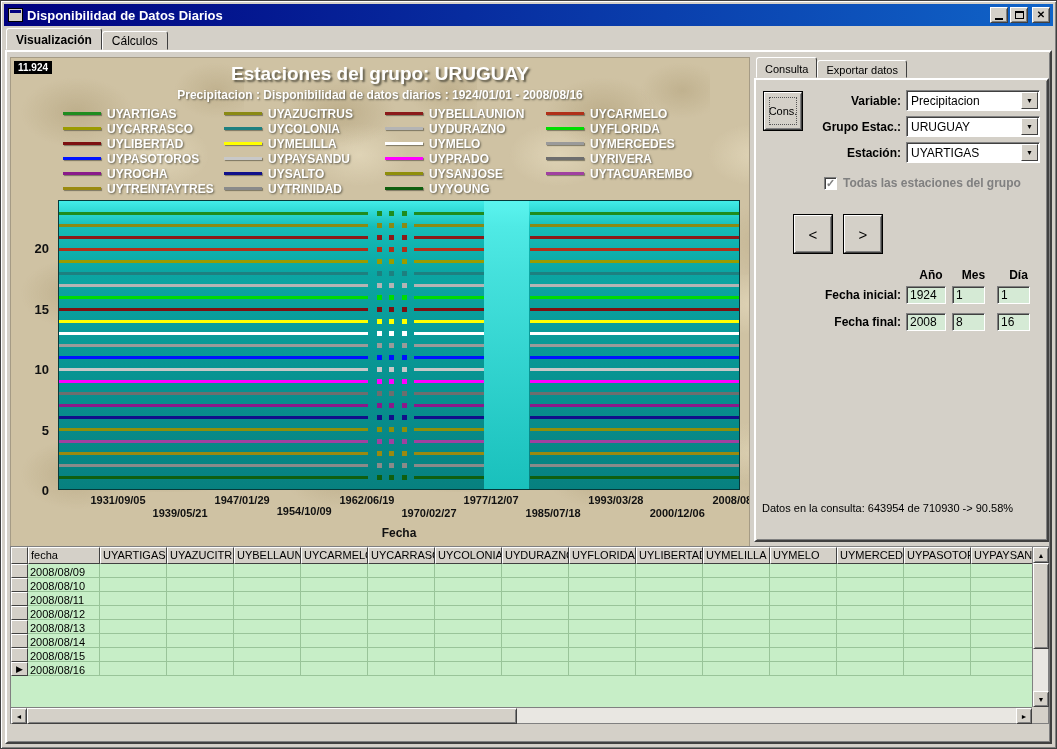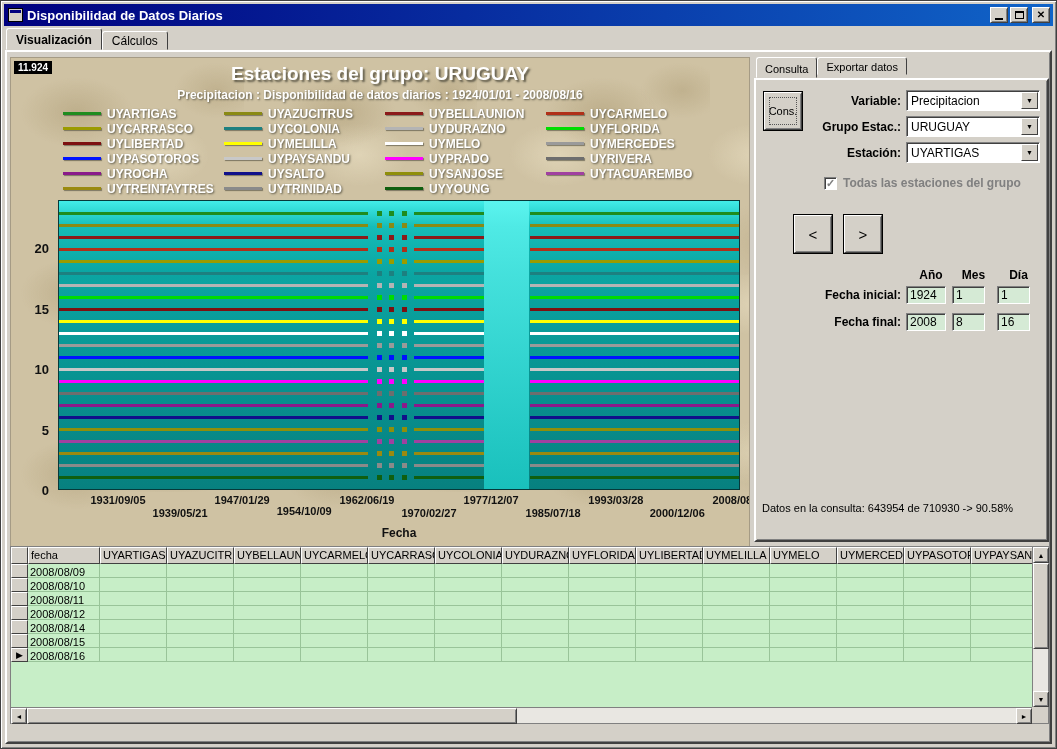--- a/index.html
+++ b/index.html
@@ -69,21 +69,21 @@
 
   .y-axis{position:absolute;left:0;top:142px;width:43px;height:290px;}
   .y-tick{position:absolute;right:5px;transform:translateY(-50%);font-size:13px;font-weight:bold;color:#111;}
   .x-axis{position:absolute;left:47px;top:436px;width:682px;height:27px;}
   .x-tick{position:absolute;transform:translateX(-50%);font-size:11px;font-weight:bold;color:#111;white-space:nowrap;}
   .x-label{position:absolute;left:47px;top:468px;width:682px;text-align:center;
     font-size:12px;font-weight:bold;color:#111;}
 
   
   .right-panel{position:absolute;left:747px;top:5px;width:295px;height:485px;}
-  .panel-tabs{position:absolute;left:2px;top:0;height:21px;display:flex;z-index:2;}
+  .panel-tabs{position:absolute;left:2px;top:0;height:21px;display:flex;align-items:flex-end;z-index:2;}
   .ptab{height:18px;background:#d4d0c8;border:1px solid;border-color:#fff #404040 #d4d0c8 #fff;
     border-radius:3px 3px 0 0;padding:3px 8px 0;font-size:11px;white-space:nowrap;}
   .ptab.active{height:21px;padding-top:5px;position:relative;z-index:3;}
   .panel-body{position:absolute;left:0;right:0;top:21px;bottom:0;background:#d4d0c8;
     border:2px solid;border-color:#fff #404040 #404040 #fff;
     box-shadow:inset 1px 1px 0 #d4d0c8, inset -1px -1px 0 #808080;}
 
   .btn{background:#d4d0c8;border:1px solid;border-color:#fff #404040 #404040 #fff;
     box-shadow:inset 1px 1px 0 #d4d0c8, inset -1px -1px 0 #808080;
     display:flex;align-items:center;justify-content:center;font-family:inherit;
@@ -614,20 +614,38 @@
               <div class="g-cell"></div>
               <div class="g-cell"></div>
               <div class="g-cell"></div>
               <div class="g-cell"></div>
               <div class="g-cell"></div>
               <div class="g-cell"></div>
               <div class="g-cell"></div>
             </div>
             <div class="g-row">
               <div class="g-sel"></div>
+              <div class="g-cell g-fecha">2008/08/13</div>
+              <div class="g-cell"></div>
+              <div class="g-cell"></div>
+              <div class="g-cell"></div>
+              <div class="g-cell"></div>
+              <div class="g-cell"></div>
+              <div class="g-cell"></div>
+              <div class="g-cell"></div>
+              <div class="g-cell"></div>
+              <div class="g-cell"></div>
+              <div class="g-cell"></div>
+              <div class="g-cell"></div>
+              <div class="g-cell"></div>
+              <div class="g-cell"></div>
+              <div class="g-cell"></div>
+            </div>
+            <div class="g-row">
+              <div class="g-sel"></div>
               <div class="g-cell g-fecha">2008/08/14</div>
               <div class="g-cell"></div>
               <div class="g-cell"></div>
               <div class="g-cell"></div>
               <div class="g-cell"></div>
               <div class="g-cell"></div>
               <div class="g-cell"></div>
               <div class="g-cell"></div>
               <div class="g-cell"></div>
               <div class="g-cell"></div>

